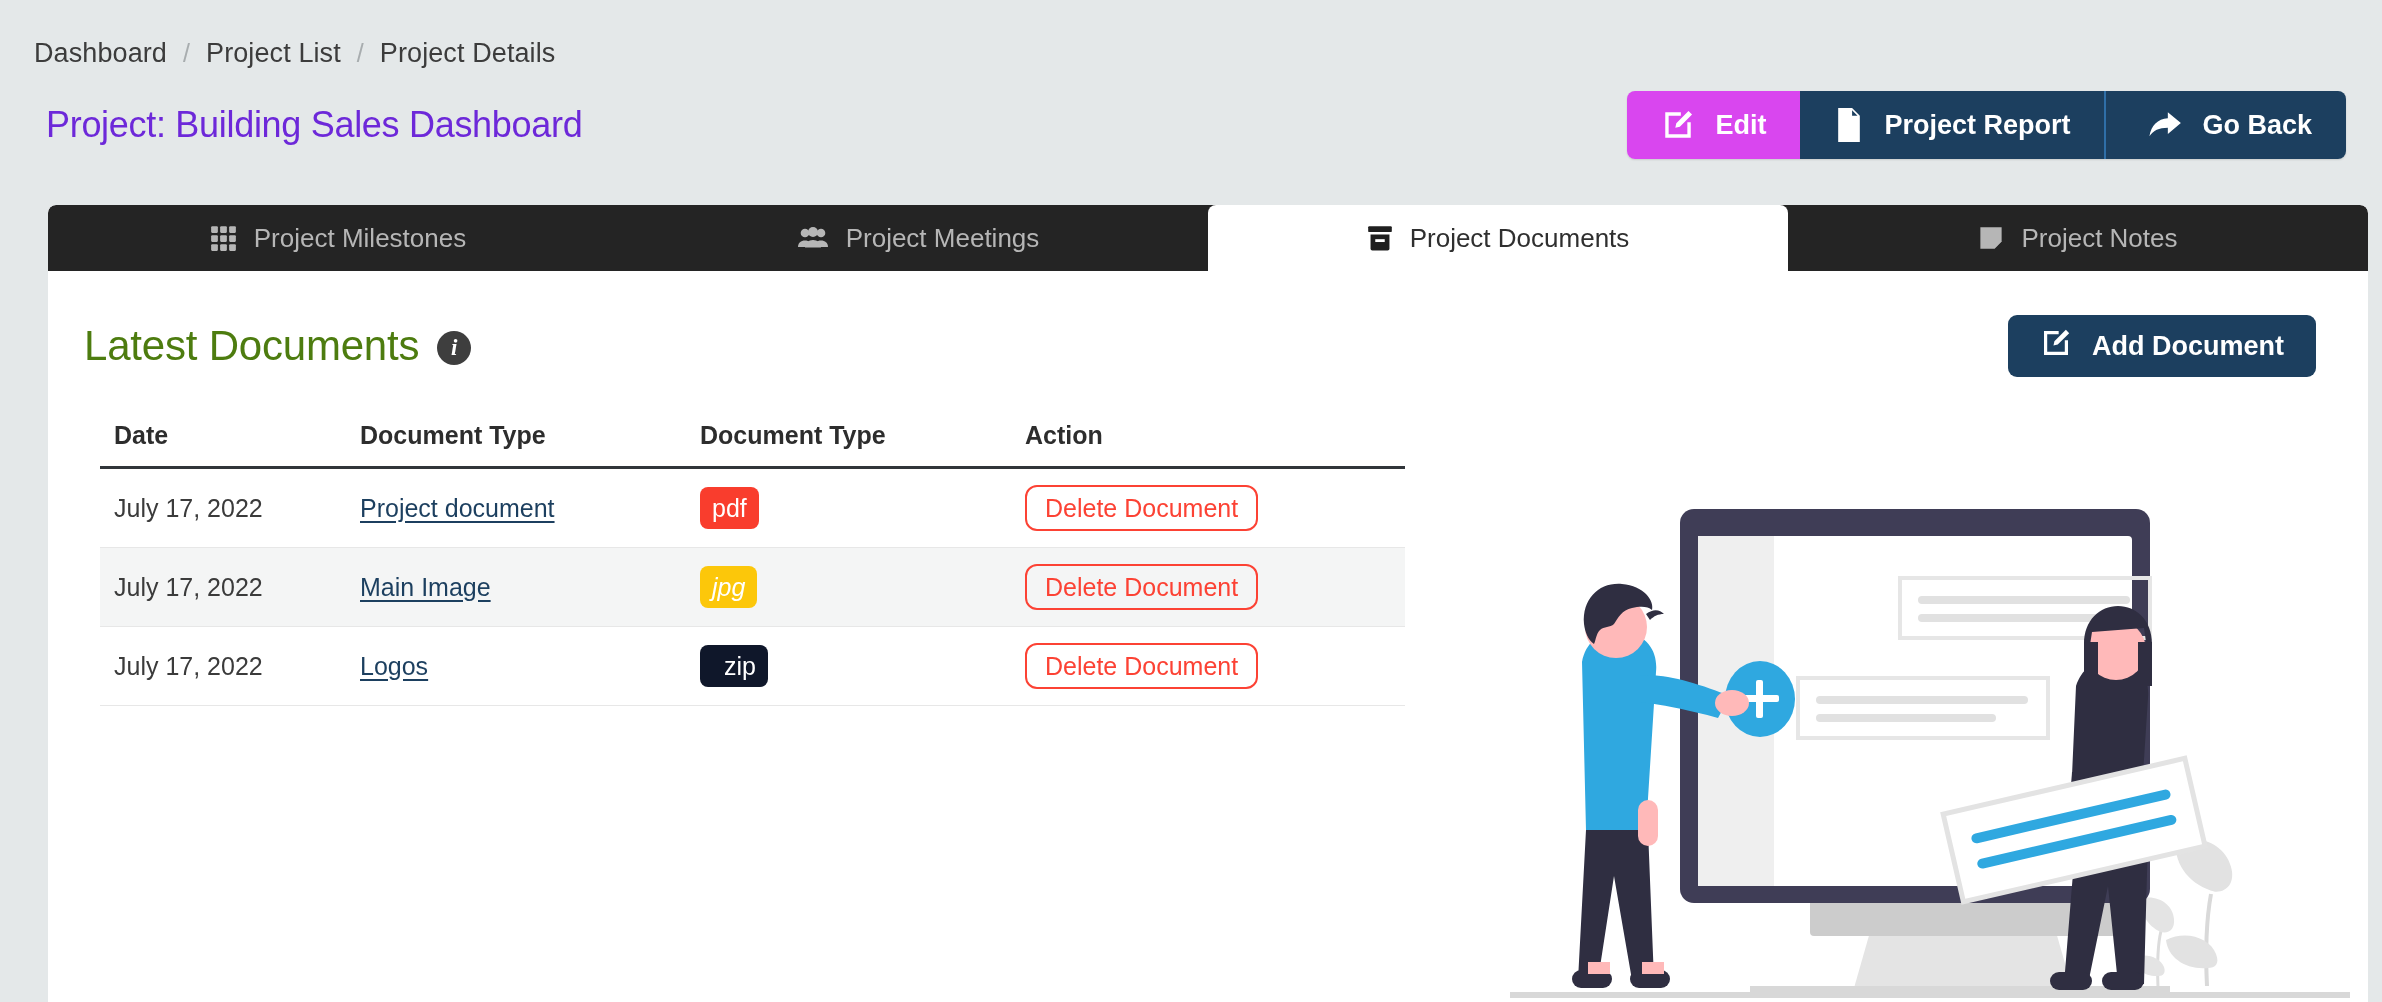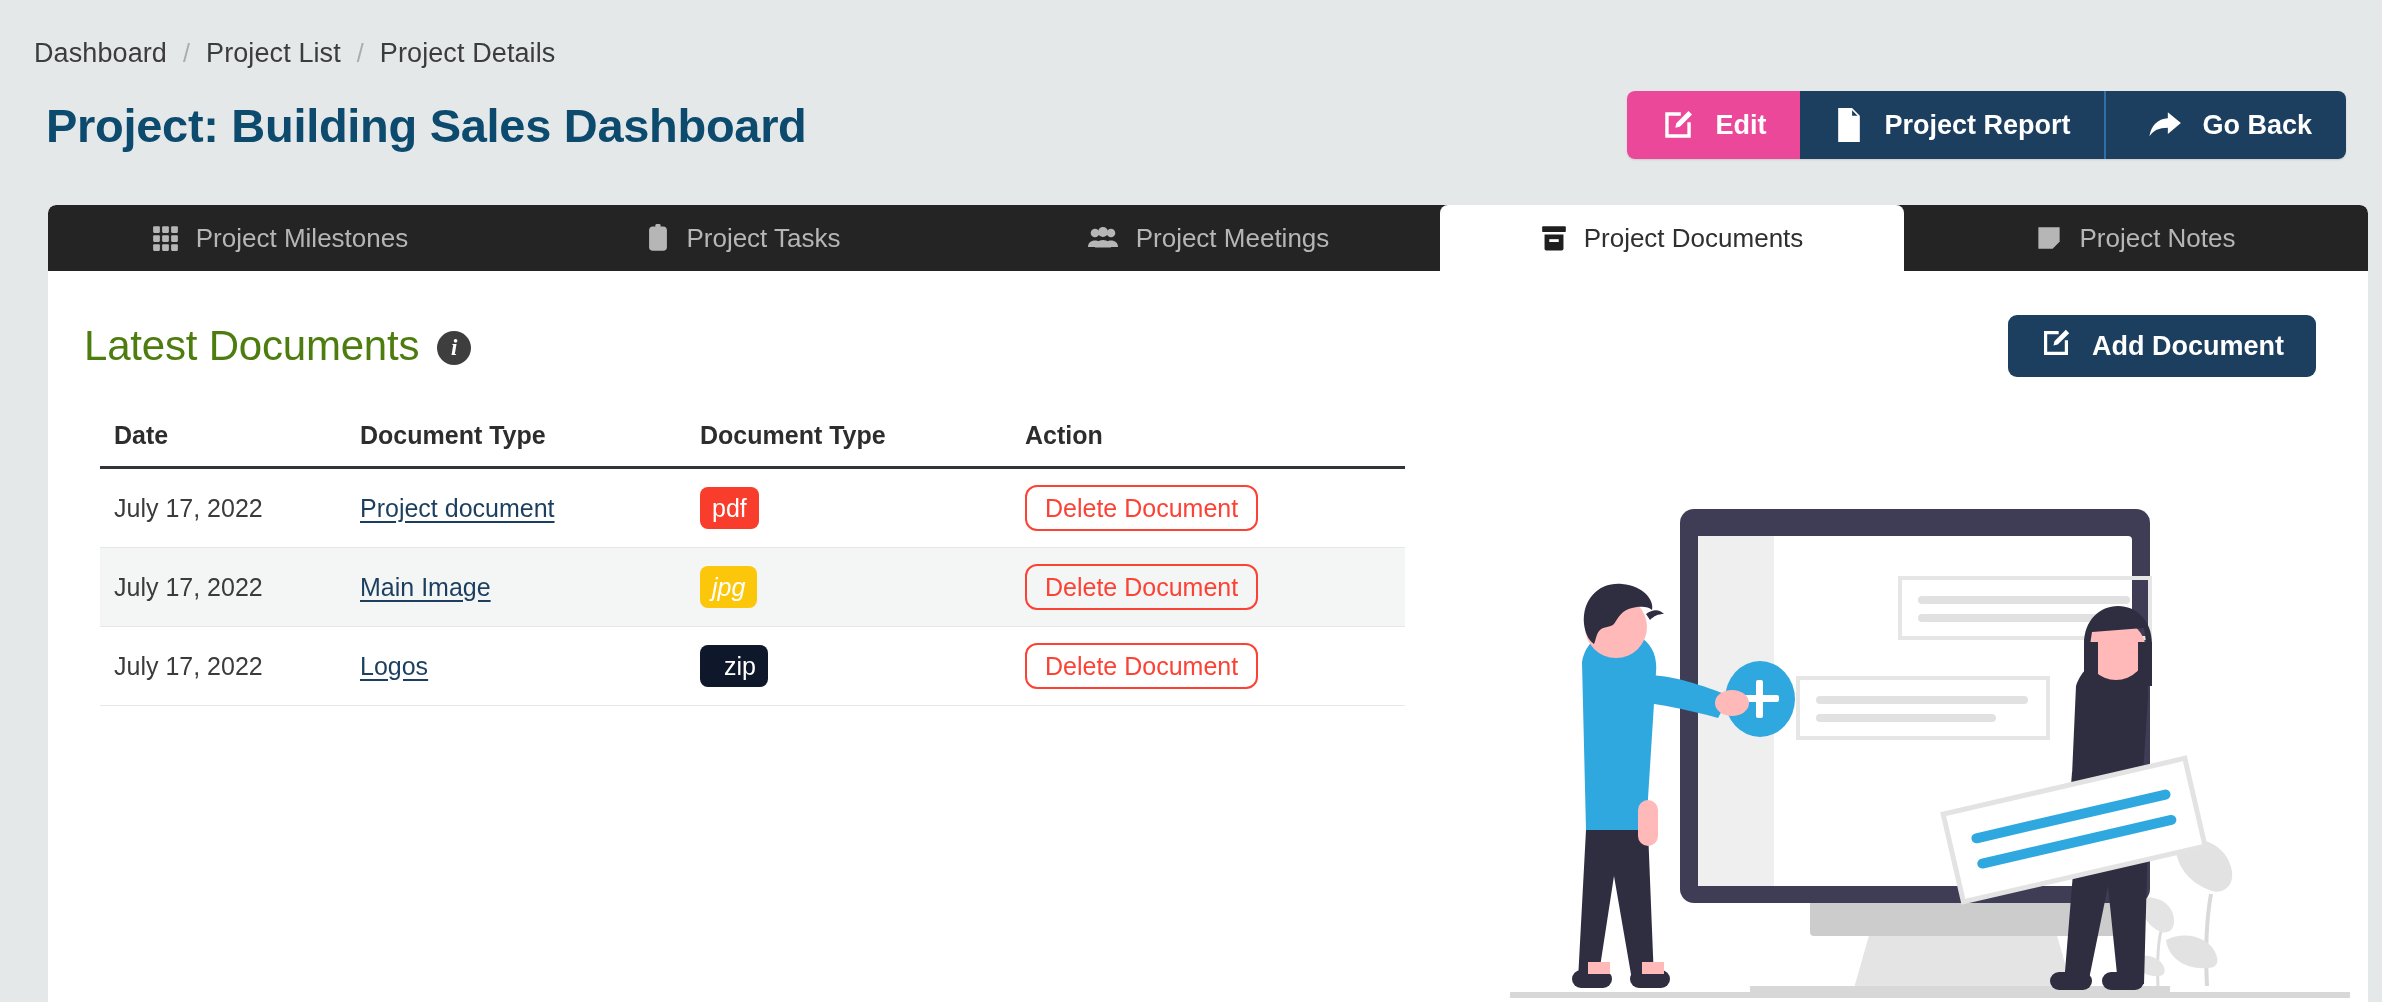--- a/index.html
+++ b/index.html
@@ -31,23 +31,23 @@
   .breadcrumb .sep { color: #a8adaf; font-size: 25px; }
 
   
   .title-row {
     display: flex;
     align-items: center;
     justify-content: space-between;
     padding: 22px 36px 0 46px;
   }
   .page-title {
-    font-size: 47px;
-    font-weight: 700;
-    color: #0c4a6e;
+    font-size: 36px;
+    font-weight: 400;
+    color: #6d28d9;
     letter-spacing: -.3px;
     white-space: nowrap;
   }
 
   
   .btn-group {
     display: flex;
     align-items: stretch;
     border-radius: 8px;
     overflow: hidden;
@@ -231,21 +231,21 @@
   <span class="crumb">Project List</span>
   <span class="sep">/</span>
   <span class="crumb">Project Details</span>
 </div>
 
 <div class="title-row">
   <h1 class="page-title">Project: Building Sales Dashboard</h1>
 
   <div class="btn-group">
 
-    <button class="hbtn hbtn-edit" style="background: #ec4899;">
+    <button class="hbtn hbtn-edit" style="background: #d946ef;">
       <span>
         <svg width="34" height="34" viewBox="0 0 24 24" fill="#ffffff">
           <path d="M3 3h11v2.4H5.4v13.2h13.2V10H21v11H3V3z"></path>
           <path d="M19.4 2.1l2.5 2.5-8.6 8.6-3.2.7.7-3.2 8.6-8.6z"></path>
         </svg>
       </span>
       <span>Edit</span>
     </button>
 
     <button class="hbtn hbtn-report" style="background: rgb(28, 63, 95);">
@@ -286,29 +286,20 @@
             <rect x="9" y="9" width="6" height="6" rx="1"></rect>
             <rect x="17" y="9" width="6" height="6" rx="1"></rect>
           <rect x="1" y="17" width="6" height="6" rx="1"></rect>
             <rect x="9" y="17" width="6" height="6" rx="1"></rect>
             <rect x="17" y="17" width="6" height="6" rx="1"></rect>
         </svg>
       </span>
       <span>Project Milestones</span>
     </div>
 
-    <div class="tab">
-      <span>
-        <svg width="22" height="28" viewBox="0 0 16 22">
-          <rect x="6" y="0" width="4" height="3" rx="1"></rect>
-          <rect x="1" y="2" width="14" height="19" rx="3"></rect>
-        </svg>
-      </span>
-      <span>Project Tasks</span>
-    </div>
 
     <div class="tab">
       <span>
         <svg width="32" height="24" viewBox="0 0 32 22">
           <circle cx="8" cy="6" r="4.3"></circle>
             <circle cx="24" cy="6" r="4.3"></circle>
             <circle cx="16" cy="5" r="5"></circle>
           <path d="M1 20c0-4 3-6.4 7-6.4s7 2.4 7 6.4H1z"></path>
           <path d="M17 20c0-4 3-6.4 7-6.4s7 2.4 7 6.4H17z"></path>
           <path d="M8 20.5c0-4.6 3.5-7.4 8-7.4s8 2.8 8 7.4H8z"></path>

